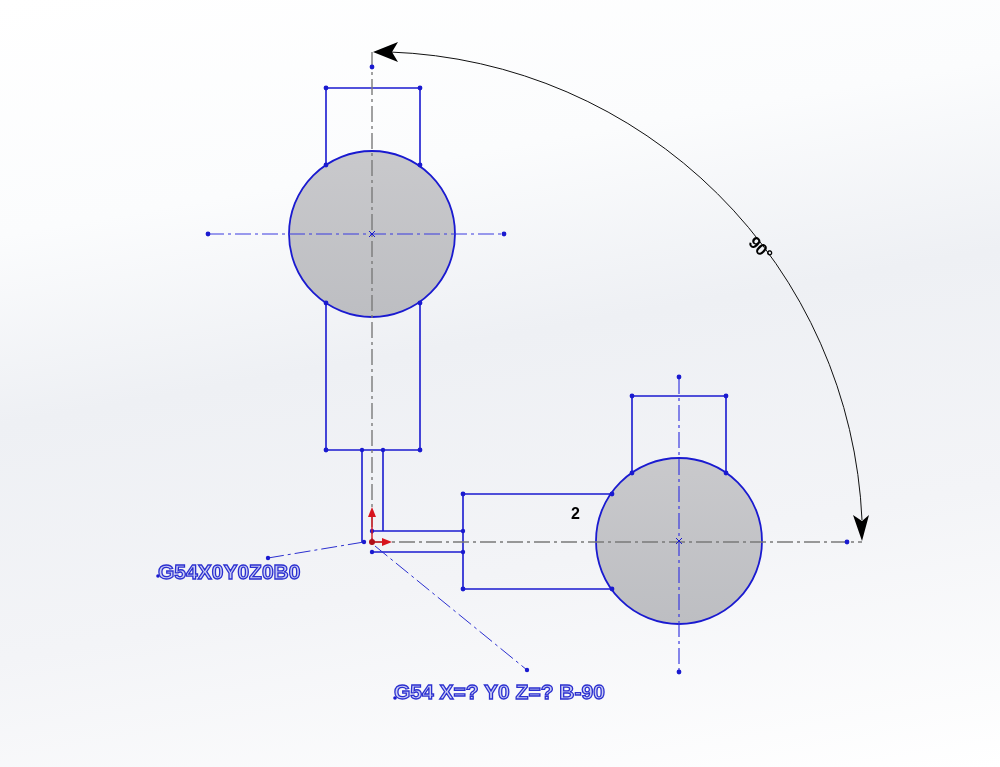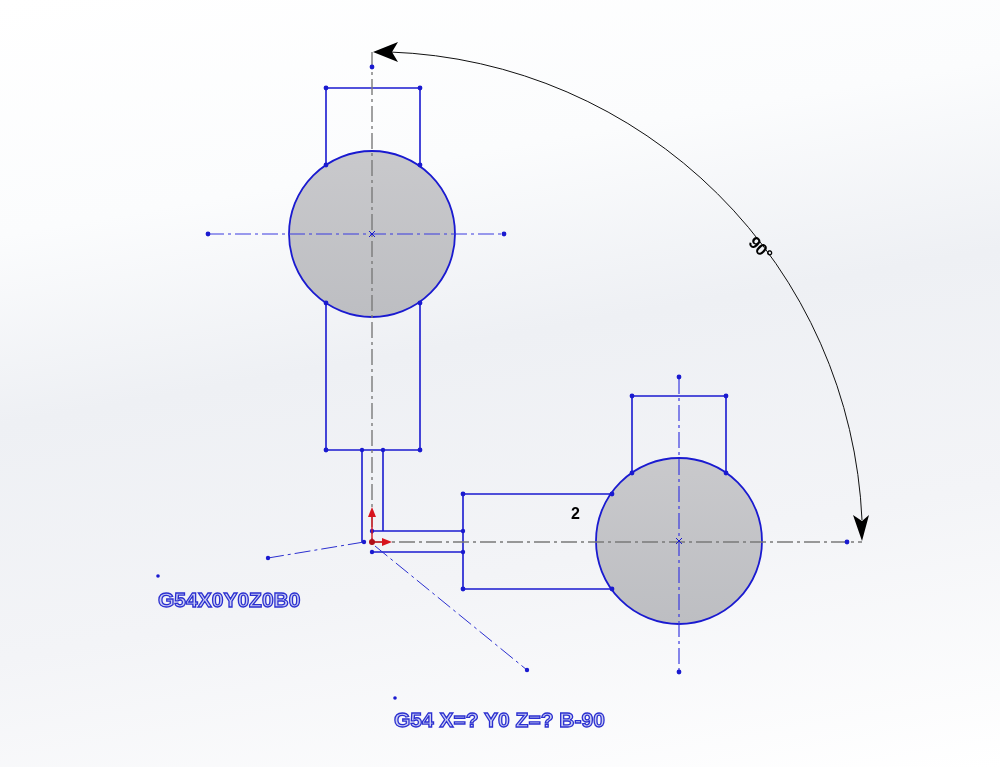--- a/index.html
+++ b/index.html
@@ -12,21 +12,20 @@
     #canvas { position: absolute; left: 0; top: 0; }
     .label-outline {
       position: absolute;
       font-family: "Liberation Sans", sans-serif;
       font-size: 21px;
       font-weight: bold;
       color: #c9ccf2;
       -webkit-text-stroke: 1.3px #2b2fd0;
       letter-spacing: 0px;
       white-space: nowrap;
-      margin-top: 28px;
     }
     .dim-text {
       position: absolute;
       font-family: "Liberation Sans", sans-serif;
       font-weight: bold;
       color: #000;
       white-space: nowrap;
     }
   </style>
 </head>

